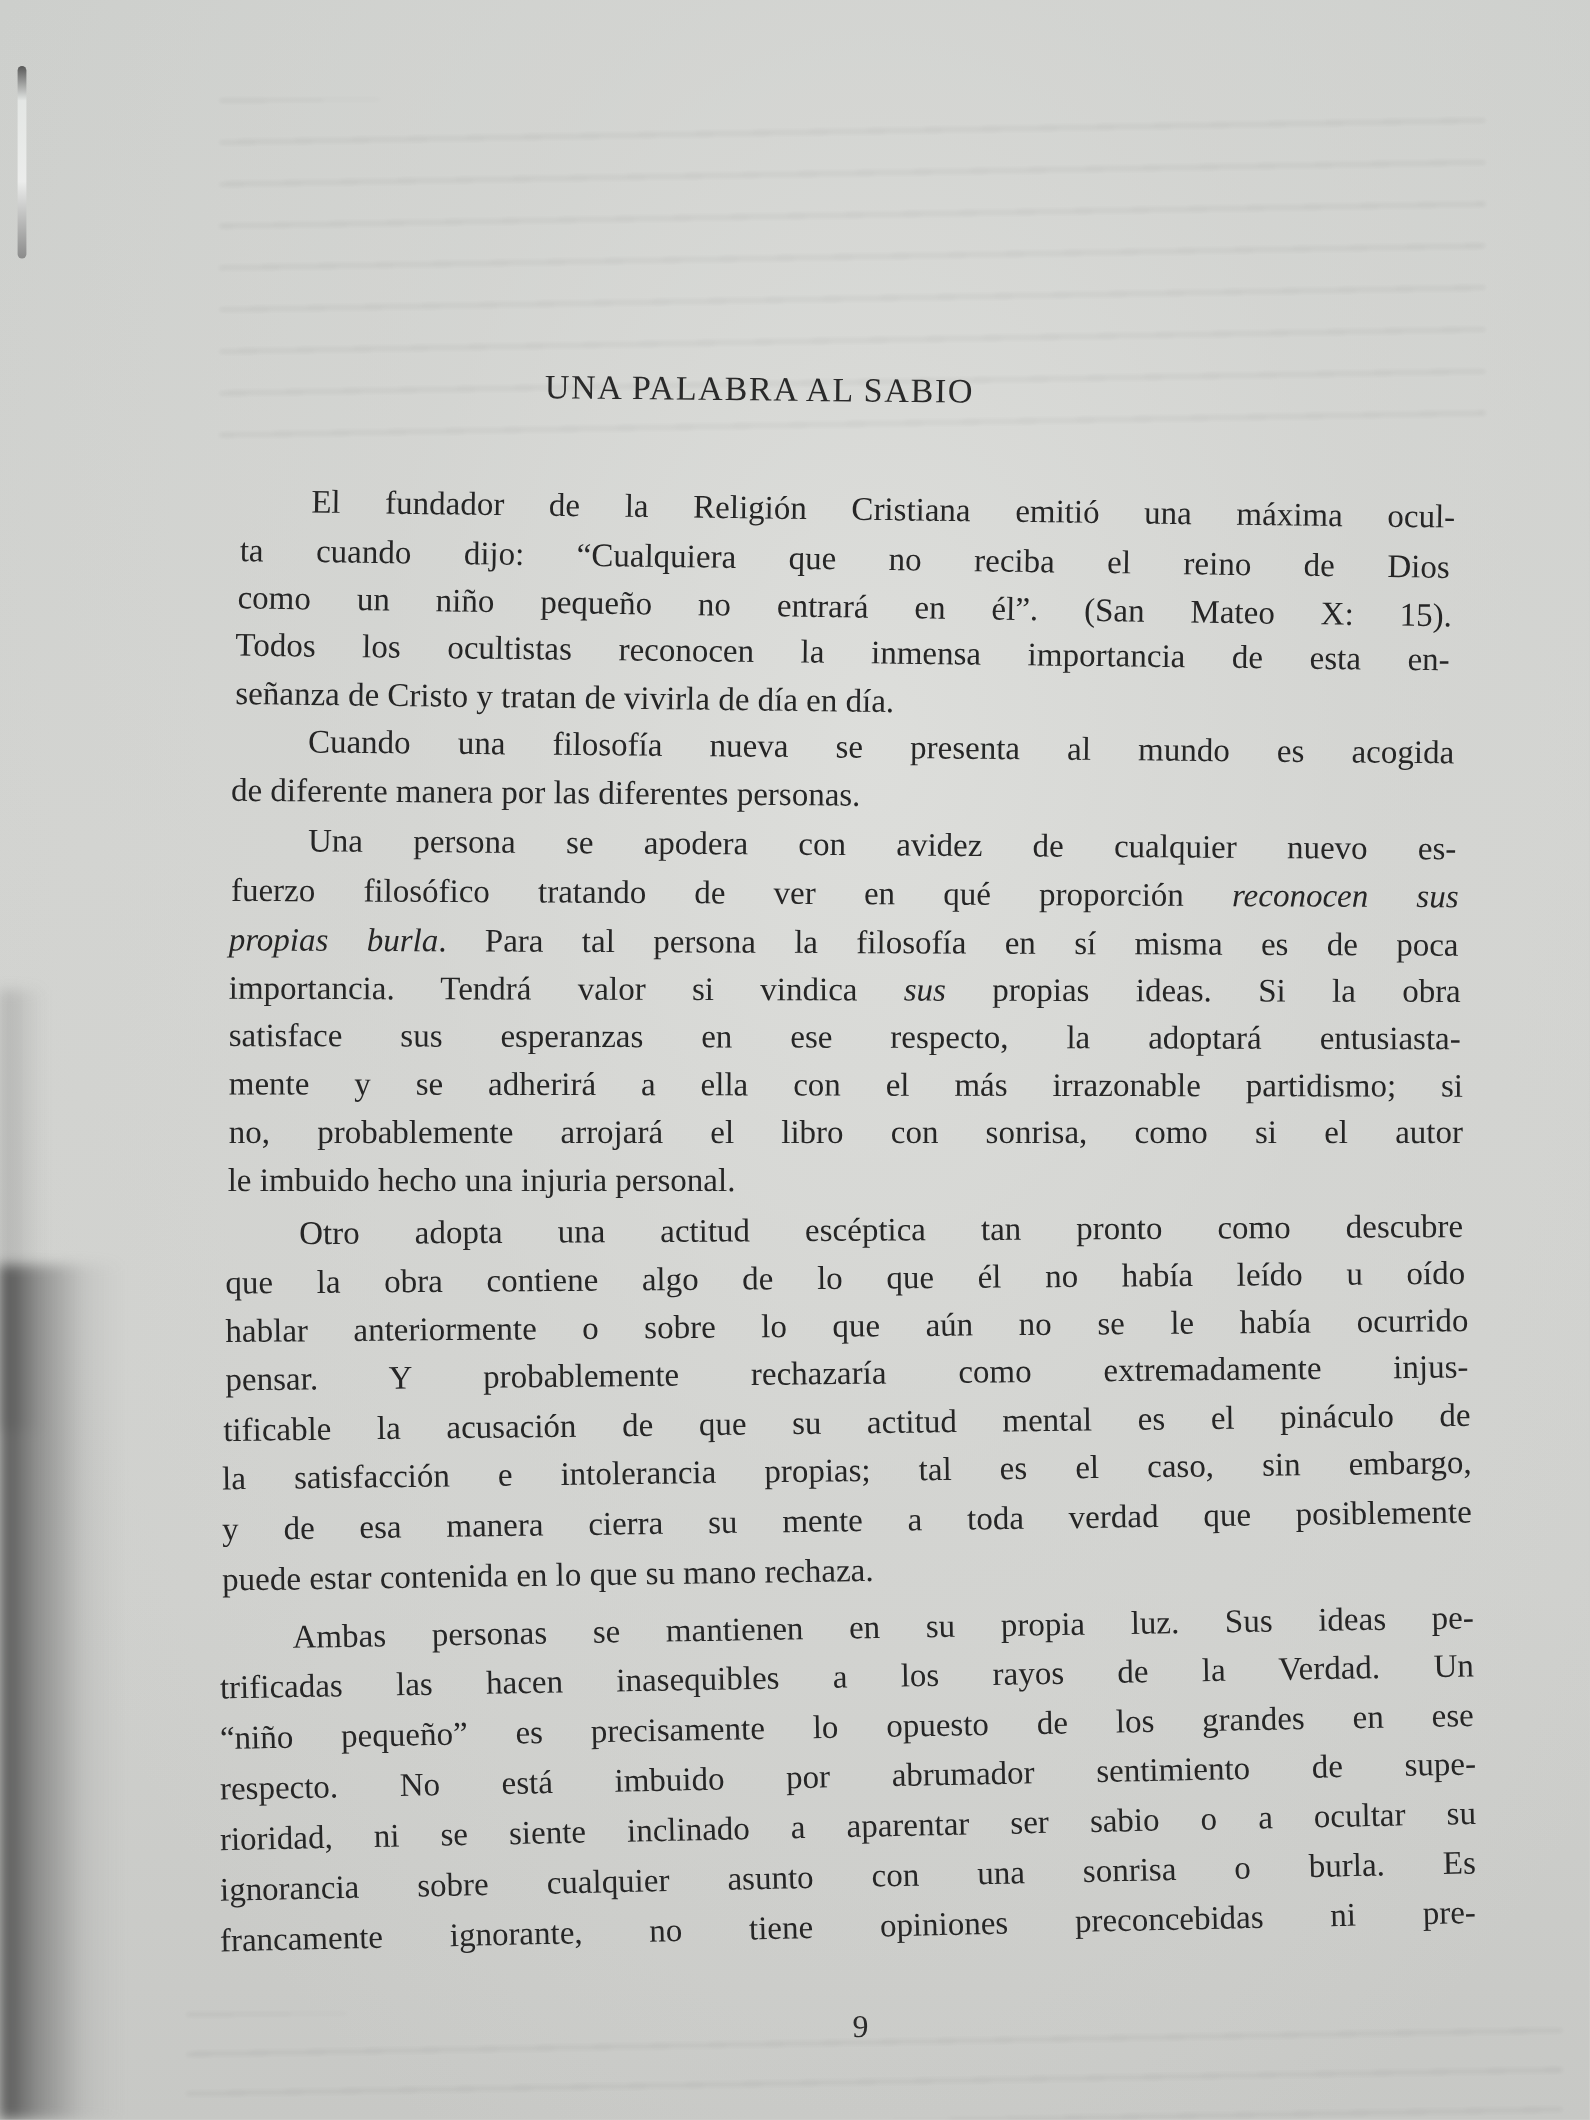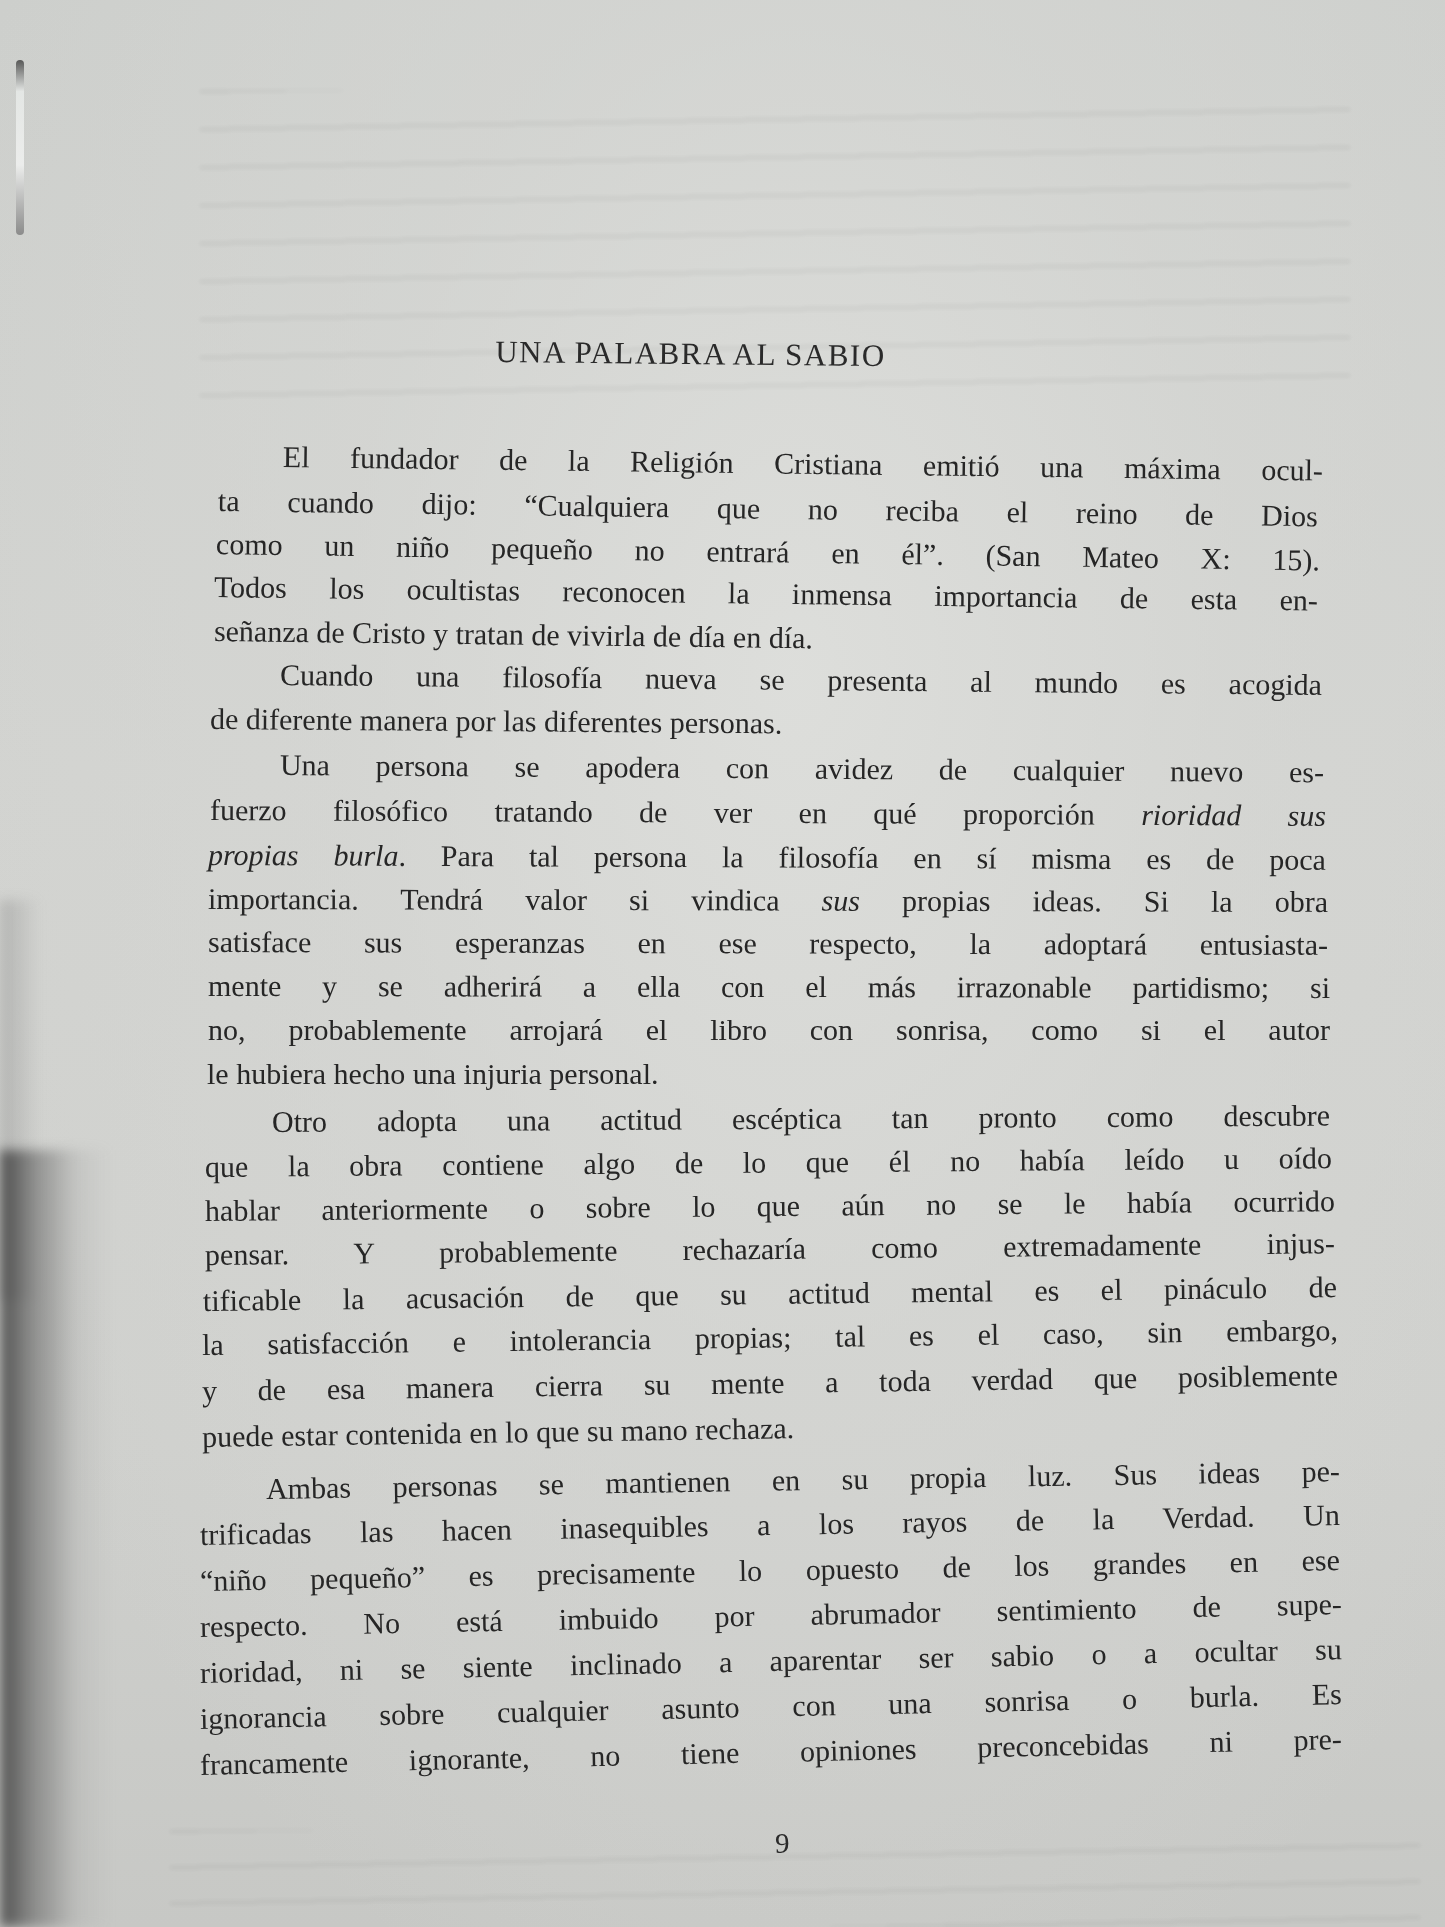--- a/index.html
+++ b/index.html
@@ -123,27 +123,27 @@
 
 <div class="text-block" id="text-block">
     <div class="line" style="left: 283px; top: 440px; width: 1040px; transform: rotate(0.75deg);"><span>El fundador de la Religión Cristiana emitió una máxima ocul-</span></div>
     <div class="line" style="left: 218px; top: 484px; width: 1100px; transform: rotate(0.8deg);"><span>ta cuando dijo: “Cualquiera que no reciba el reino de Dios</span></div>
     <div class="line" style="left: 216px; top: 527px; width: 1104px; transform: rotate(0.85deg);"><span>como un niño pequeño no entrará en él”. (San Mateo X: 15).</span></div>
     <div class="line" style="left: 214px; top: 570px; width: 1104px; transform: rotate(0.7deg);"><span>Todos los ocultistas reconocen la inmensa importancia de esta en-</span></div>
     <div class="line" style="left: 214px; top: 614px; width: 870px; transform: rotate(0.7deg); text-align-last: left; text-align: left;"><span>señanza de Cristo y tratan de vivirla de día en día.</span></div>
     <div class="line" style="left: 280px; top: 658px; width: 1042px; transform: rotate(0.55deg);"><span>Cuando una filosofía nueva se presenta al mundo es acogida</span></div>
     <div class="line" style="left: 210px; top: 702px; width: 832px; transform: rotate(0.45deg); text-align-last: left; text-align: left;"><span>de diferente manera por las diferentes personas.</span></div>
     <div class="line" style="left: 280px; top: 748px; width: 1044px; transform: rotate(0.4deg);"><span>Una persona se apodera con avidez de cualquier nuevo es-</span></div>
-    <div class="line" style="left: 210px; top: 793px; width: 1116px; transform: rotate(0.3deg);"><span>fuerzo filosófico tratando de ver en qué proporción </span><span class="it">rioridad sus</span></div>
+    <div class="line" style="left: 210px; top: 793px; width: 1116px; transform: rotate(0.3deg);"><span>fuerzo filosófico tratando de ver en qué proporción </span><span class="it">reconocen sus</span></div>
     <div class="line" style="left: 208px; top: 838px; width: 1118px; transform: rotate(0.25deg);"><span class="it">propias burla</span><span>. Para tal persona la filosofía en sí misma es de poca</span></div>
     <div class="line" style="left: 208px; top: 882px; width: 1120px; transform: rotate(0.15deg);"><span>importancia. Tendrá valor si vindica </span><span class="it">sus</span><span> propias ideas. Si la obra</span></div>
     <div class="line" style="left: 208px; top: 925px; width: 1120px; transform: rotate(0.15deg);"><span>satisface sus esperanzas en ese respecto, la adoptará entusiasta-</span></div>
     <div class="line" style="left: 208px; top: 969px; width: 1122px; transform: rotate(0.1deg);"><span>mente y se adherirá a ella con el más irrazonable partidismo; si</span></div>
     <div class="line" style="left: 208px; top: 1013px; width: 1122px; transform: rotate(0deg);"><span>no, probablemente arrojará el libro con sonrisa, como si el autor</span></div>
-    <div class="line" style="left: 207px; top: 1057px; width: 690px; transform: rotate(0deg); text-align-last: left; text-align: left;"><span>le hubiera hecho una injuria personal.</span></div>
+    <div class="line" style="left: 207px; top: 1057px; width: 690px; transform: rotate(0deg); text-align-last: left; text-align: left;"><span>le imbuido hecho una injuria personal.</span></div>
     <div class="line" style="left: 272px; top: 1105px; width: 1058px; transform: rotate(-0.35deg);"><span>Otro adopta una actitud escéptica tan pronto como descubre</span></div>
     <div class="line" style="left: 205px; top: 1150px; width: 1127px; transform: rotate(-0.45deg);"><span>que la obra contiene algo de lo que él no había leído u oído</span></div>
     <div class="line" style="left: 205px; top: 1194px; width: 1130px; transform: rotate(-0.5deg);"><span>hablar anteriormente o sobre lo que aún no se le había ocurrido</span></div>
     <div class="line" style="left: 205px; top: 1238px; width: 1130px; transform: rotate(-0.6deg);"><span>pensar. Y probablemente rechazaría como extremadamente injus-</span></div>
     <div class="line" style="left: 203px; top: 1284px; width: 1134px; transform: rotate(-0.7deg);"><span>tificable la acusación de que su actitud mental es el pináculo de</span></div>
     <div class="line" style="left: 202px; top: 1328px; width: 1136px; transform: rotate(-0.75deg);"><span>la satisfacción e intolerancia propias; tal es el caso, sin embargo,</span></div>
     <div class="line" style="left: 202px; top: 1374px; width: 1136px; transform: rotate(-0.8deg);"><span>y de esa manera cierra su mente a toda verdad que posiblemente</span></div>
     <div class="line" style="left: 202px; top: 1420px; width: 870px; transform: rotate(-0.85deg); text-align-last: left; text-align: left;"><span>puede estar contenida en lo que su mano rechaza.</span></div>
     <div class="line" style="left: 266px; top: 1472px; width: 1074px; transform: rotate(-0.95deg);"><span>Ambas personas se mantienen en su propia luz. Sus ideas pe-</span></div>
     <div class="line" style="left: 200px; top: 1518px; width: 1140px; transform: rotate(-1deg);"><span>trificadas las hacen inasequibles a los rayos de la Verdad. Un</span></div>

